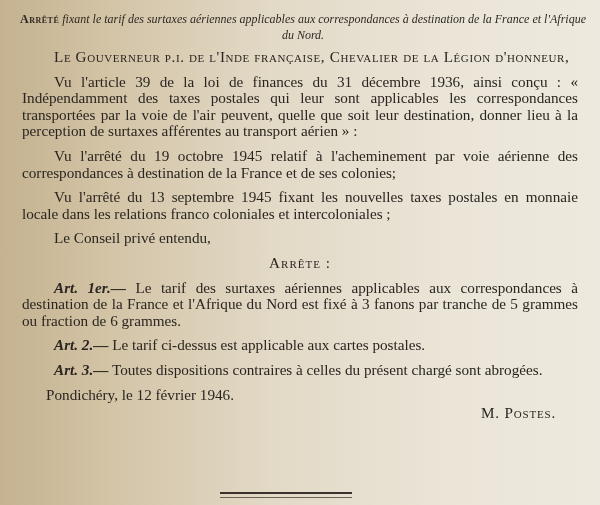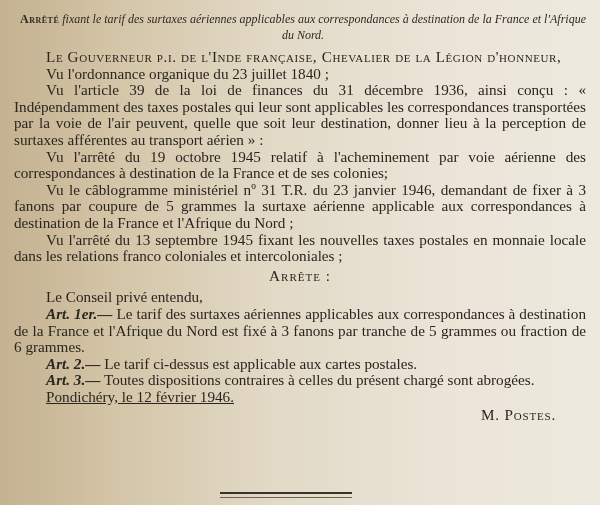--- a/index.html
+++ b/index.html
@@ -13,48 +13,46 @@
     .page {
       position: absolute; left: 14px; top: 12px; width: 572px;
       font-size: 15.2px; line-height: 16.6px;
       text-align: justify;
     }
     .title {
       font-style: italic; text-align: center; font-size: 12px; line-height: 15.5px;
       margin-left: 6px; color: #2e2924;
     }
     .title .lead { font-style: normal; font-weight: bold; letter-spacing: 0.5px; }
-    .p { text-indent: 32px; margin: 0; }
+    .p { text-indent: 32px; margin: 8px; }
     .sc { font-variant: small-caps; letter-spacing: 0.6px; }
     .gov { margin-top: 6px; }
     .center { text-align: center; text-indent: 0; font-variant: small-caps; letter-spacing: 1px; margin: 3px 0 5px; }
     .art-label { font-weight: bold; font-style: italic; }
     .sig-row { position: relative; height: 34px; }
-    .place { position: absolute; left: 32px; top: 0; text-decoration: underline; }
+    .place { position: absolute; left: 32px; top: 0; }
     .signature { position: absolute; right: 30px; top: 18px; font-variant: small-caps; letter-spacing: 0.8px; }
     .rule { position: absolute; left: 220px; top: 492px; width: 132px; height: 3px; border-top: 2px solid #3a332b; border-bottom: 1px solid #6b6256; }
   </style>
 </head>
 <body>
 
 <div class="page">
   <div class="title">
     <span class="lead sc">Arrêté</span><span> fixant le tarif des surtaxes aériennes applicables aux correspondances à destination de la France et l'Afrique du Nord.</span>
   </div>
 
   <p class="p gov sc">Le Gouverneur p.i. de l'Inde française, Chevalier de la Légion d'honneur,</p>
 
-  <p class="p">Vu l'ordonnance organique du 23 juillet 1840 ;</p>
   <p class="p">Vu l'article 39 de la loi de finances du 31 décembre 1936, ainsi conçu : « Indépendamment des taxes postales qui leur sont applicables les correspondances transportées par la voie de l'air peuvent, quelle que soit leur destination, donner lieu à la perception de surtaxes afférentes au transport aérien » :</p>
   <p class="p">Vu l'arrêté du 19 octobre 1945 relatif à l'acheminement par voie aérienne des correspondances à destination de la France et de ses colonies;</p>
-  <p class="p">Vu le câblogramme ministériel nº 31 T.R. du 23 janvier 1946, demandant de fixer à 3 fanons par coupure de 5 grammes la surtaxe aérienne applicable aux correspondances à destination de la France et l'Afrique du Nord ;</p>
   <p class="p">Vu l'arrêté du 13 septembre 1945 fixant les nouvelles taxes postales en monnaie locale dans les relations franco coloniales et intercoloniales ;</p>
+  <p class="p">Le Conseil privé entendu,</p>
+
   <p class="p center">Arrête :</p>
-
-  <p class="p">Le Conseil privé entendu,</p>
 
   <p class="p"><span class="art-label">Art. 1er.—</span><span> Le tarif des surtaxes aériennes applicables aux correspondances à destination de la France et l'Afrique du Nord est fixé à 3 fanons par tranche de 5 grammes ou fraction de 6 grammes.</span></p>
   <p class="p"><span class="art-label">Art. 2.—</span><span> Le tarif ci-dessus est applicable aux cartes postales.</span></p>
   <p class="p"><span class="art-label">Art. 3.—</span><span> Toutes dispositions contraires à celles du présent chargé sont abrogées.</span></p>
 
   <div class="sig-row">
     <span class="place">Pondichéry, le 12 février 1946.</span>
     <span class="signature">M. Postes.</span>
   </div>
 </div>

